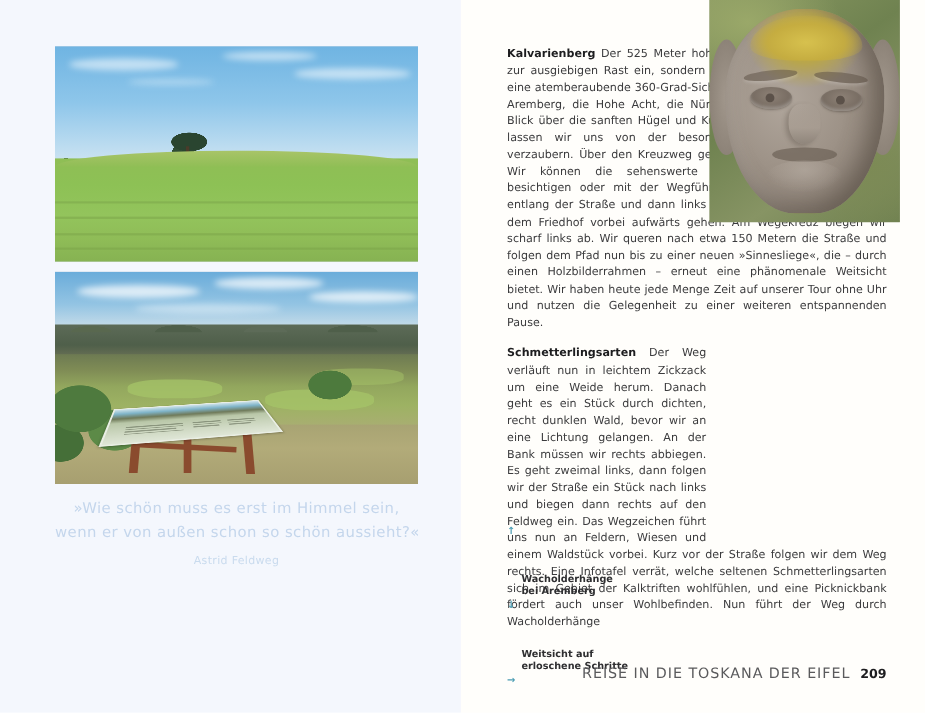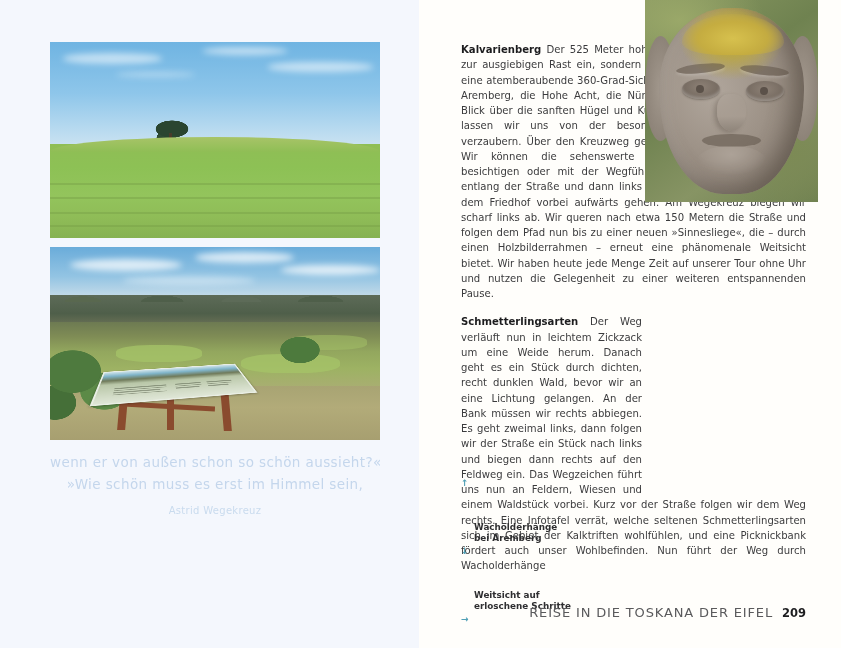--- a/index.html
+++ b/index.html
@@ -471,23 +471,23 @@
           <div class="txtline" style="left:50%;top:64%;width:18%"></div>
           <div class="txtline" style="left:50%;top:70%;width:16%"></div>
           <div class="txtline" style="left:72%;top:58%;width:18%"></div>
           <div class="txtline" style="left:72%;top:64%;width:18%"></div>
           <div class="txtline" style="left:72%;top:70%;width:14%"></div>
         </div>
       </div>
     </div>
 
     <div class="quote">
+      <span class="quote-line">»Wie schön muss es erst im Himmel sein,</span>
       <span class="quote-line">wenn er von außen schon so schön aussieht?«</span>
-      <span class="quote-line">»Wie schön muss es erst im Himmel sein,</span>
-      <span class="quote-author">Astrid Wegekreuz</span>
+      <span class="quote-author">Astrid Feldweg</span>
     </div>
   </div>
 
   <div class="page-right">
 
     <div class="col">
 
       <p>
         <span class="run-in">Kalvarienberg</span><span> Der 525 Meter hohe Kalvarienberg lädt nicht nur zur ausgiebigen Rast ein, sondern bietet bei klarem Wetter auch eine atemberaubende 360-Grad-Sicht auf die »Stars« der Eifel, den Aremberg, die Hohe Acht, die Nürburg und den Stromberg. Der Blick über die sanften Hügel und Kuppen wirkt beruhigend. Gerne lassen wir uns von der besonderen Stimmung hier oben verzaubern. Über den Kreuzweg geht es nun abwärts zur Straße. Wir können die sehenswerte Friedhofskapelle St. Agatha besichtigen oder mit der Wegführung zunächst einige Schritte entlang der Straße und dann links abbiegend an der Kapelle und dem Friedhof vorbei aufwärts gehen. Am Wegekreuz biegen wir scharf links ab. Wir queren nach etwa 150 Metern die Straße und folgen dem Pfad nun bis zu einer neuen »Sinnesliege«, die – durch einen Holzbilderrahmen – erneut eine phänomenale Weitsicht bietet. Wir haben heute jede Menge Zeit auf unserer Tour ohne Uhr und nutzen die Gelegenheit zu einer weiteren entspannenden Pause.</span>
       </p>

